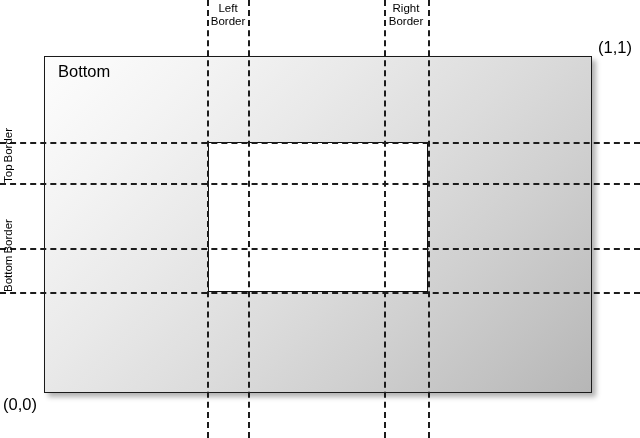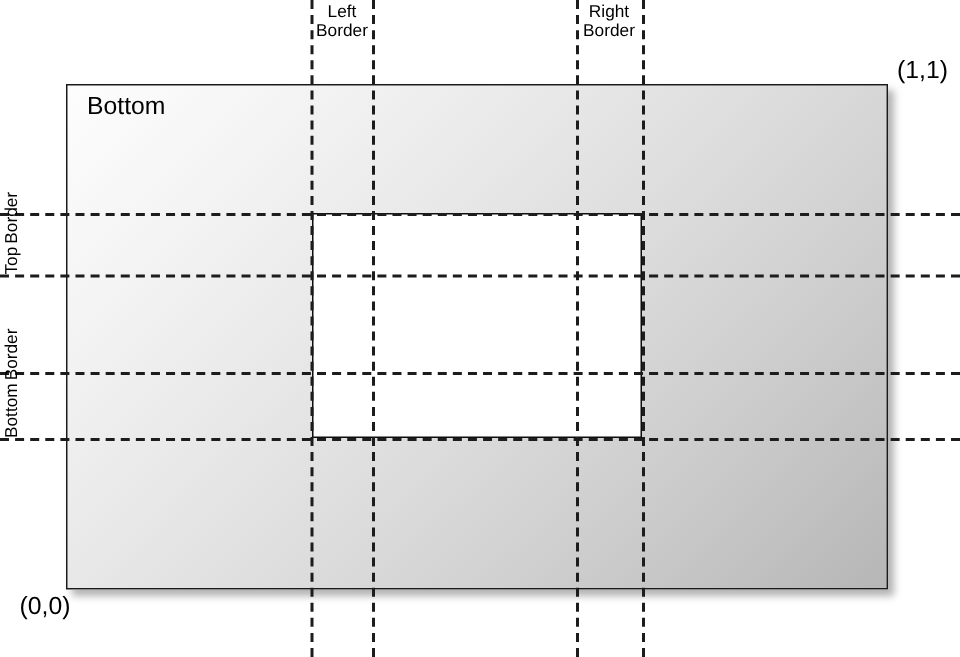--- a/index.html
+++ b/index.html
@@ -112,21 +112,21 @@
 
   
   .coord {
     position: absolute;
     font-size: 16.5px;
     color: #000;
     z-index: 8;
     white-space: nowrap;
   }
   #coord-topright { left: 598px; top: 38px; }
-  #coord-bottomleft { left: 13px; top: 395px; }
+  #coord-bottomleft { left: 3px; top: 395px; }
 </style>
 </head>
 <body>
 
 <div id="stage">
 
   <div id="screen-rect"></div>
 
   <div id="guitexture-rect"></div>
 

